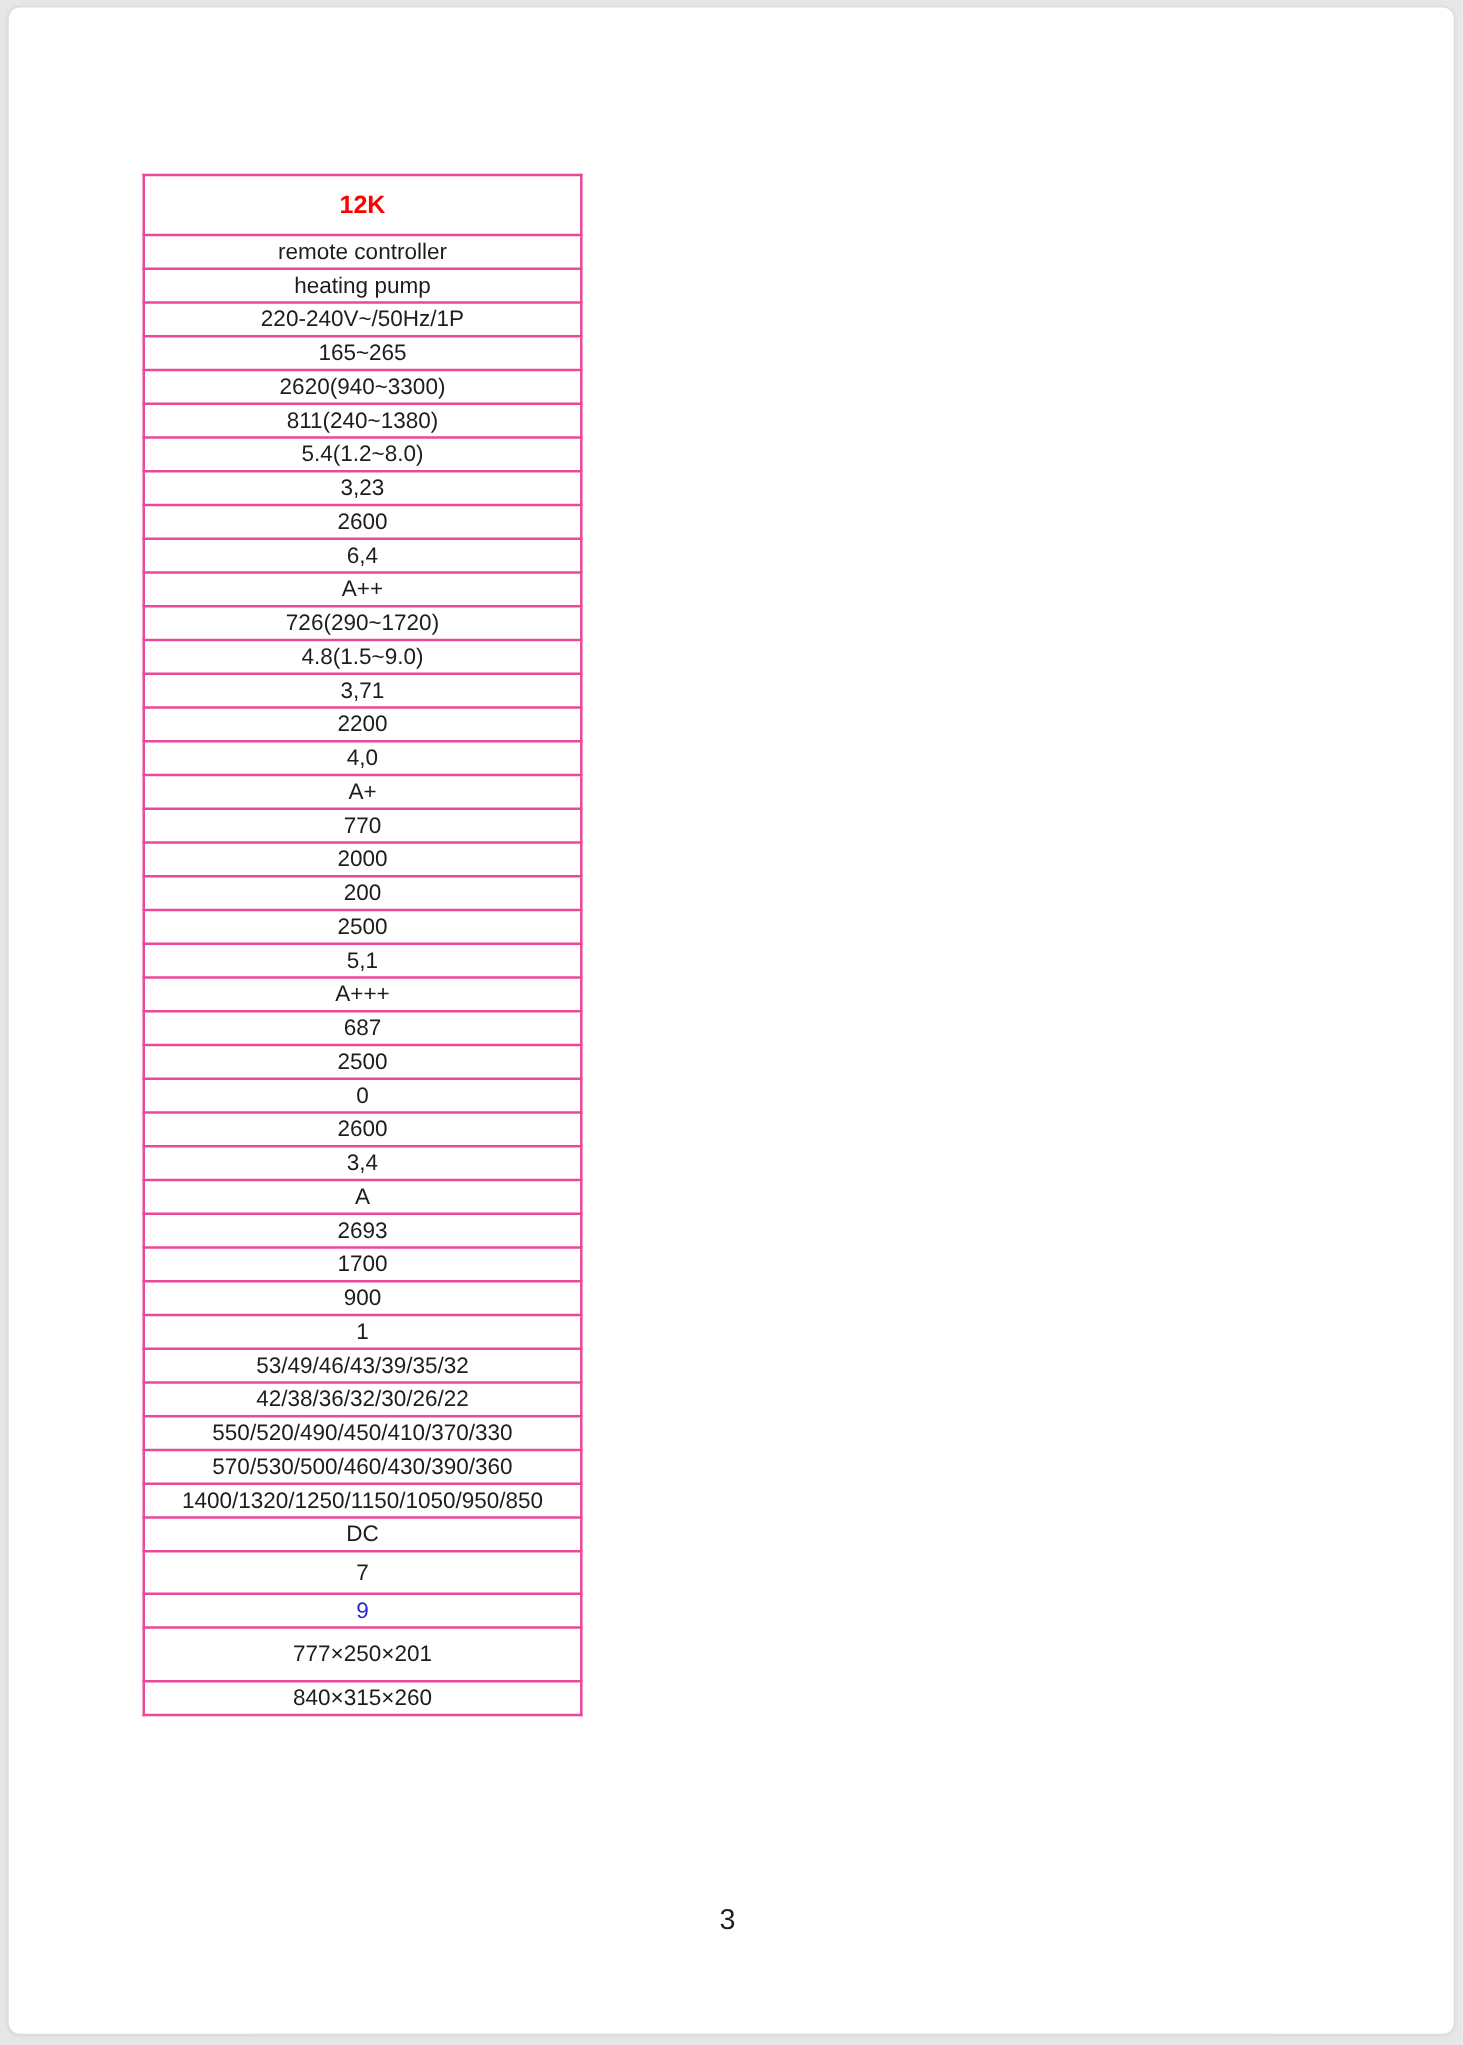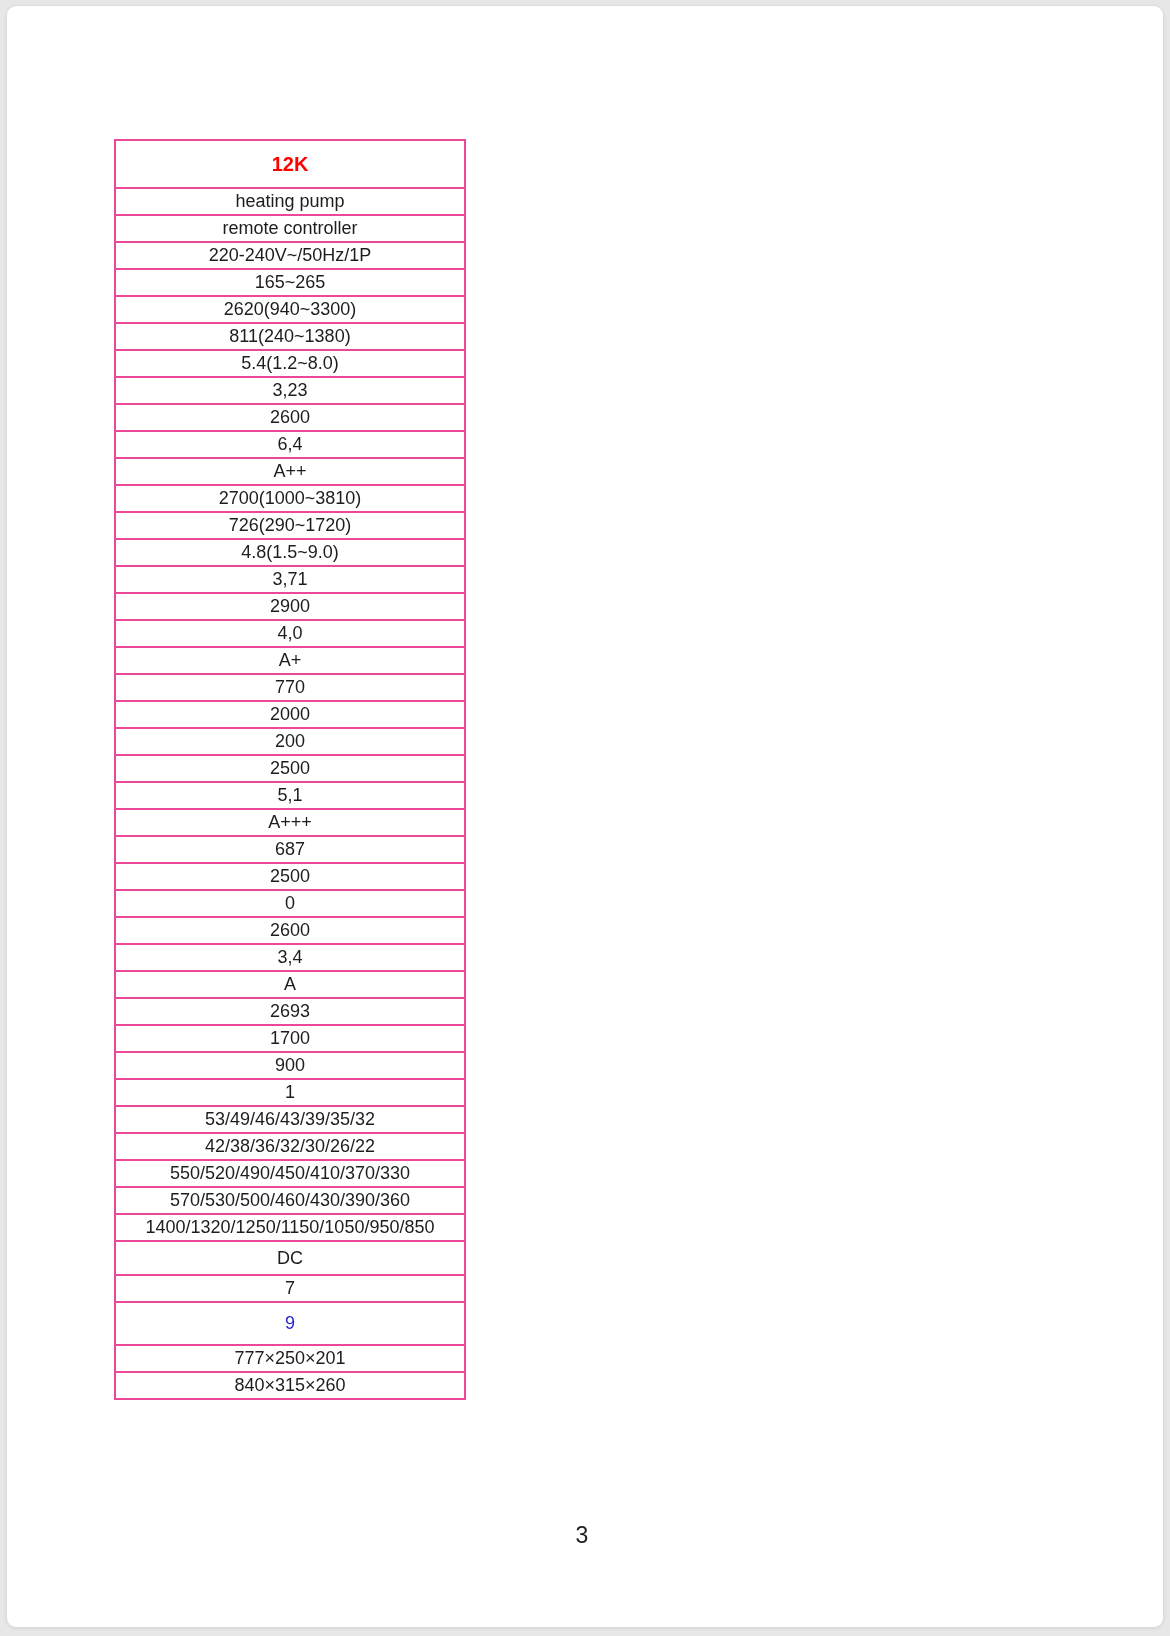--- a/index.html
+++ b/index.html
@@ -65,26 +65,26 @@
   <div class="doc-page">
 
     <table class="spec-table">
       <thead>
         <tr>
           <th style="color: rgb(255, 0, 0);">12K</th>
         </tr>
       </thead>
       <tbody>
           <tr>
+            <td>remote controller</td>
+          </tr>
+          <tr>
             <td>heating pump</td>
           </tr>
           <tr>
-            <td>remote controller</td>
-          </tr>
-          <tr>
             <td>220-240V~/50Hz/1P</td>
           </tr>
           <tr>
             <td>165~265</td>
           </tr>
           <tr>
             <td>2620(940~3300)</td>
           </tr>
           <tr>
             <td>811(240~1380)</td>
@@ -98,33 +98,30 @@
           <tr>
             <td>2600</td>
           </tr>
           <tr>
             <td>6,4</td>
           </tr>
           <tr>
             <td>A++</td>
           </tr>
           <tr>
-            <td>2700(1000~3810)</td>
-          </tr>
-          <tr>
             <td>726(290~1720)</td>
           </tr>
           <tr>
             <td>4.8(1.5~9.0)</td>
           </tr>
           <tr>
             <td>3,71</td>
           </tr>
           <tr>
-            <td>2900</td>
+            <td>2200</td>
           </tr>
           <tr>
             <td>4,0</td>
           </tr>
           <tr>
             <td>A+</td>
           </tr>
           <tr>
             <td>770</td>
           </tr>

